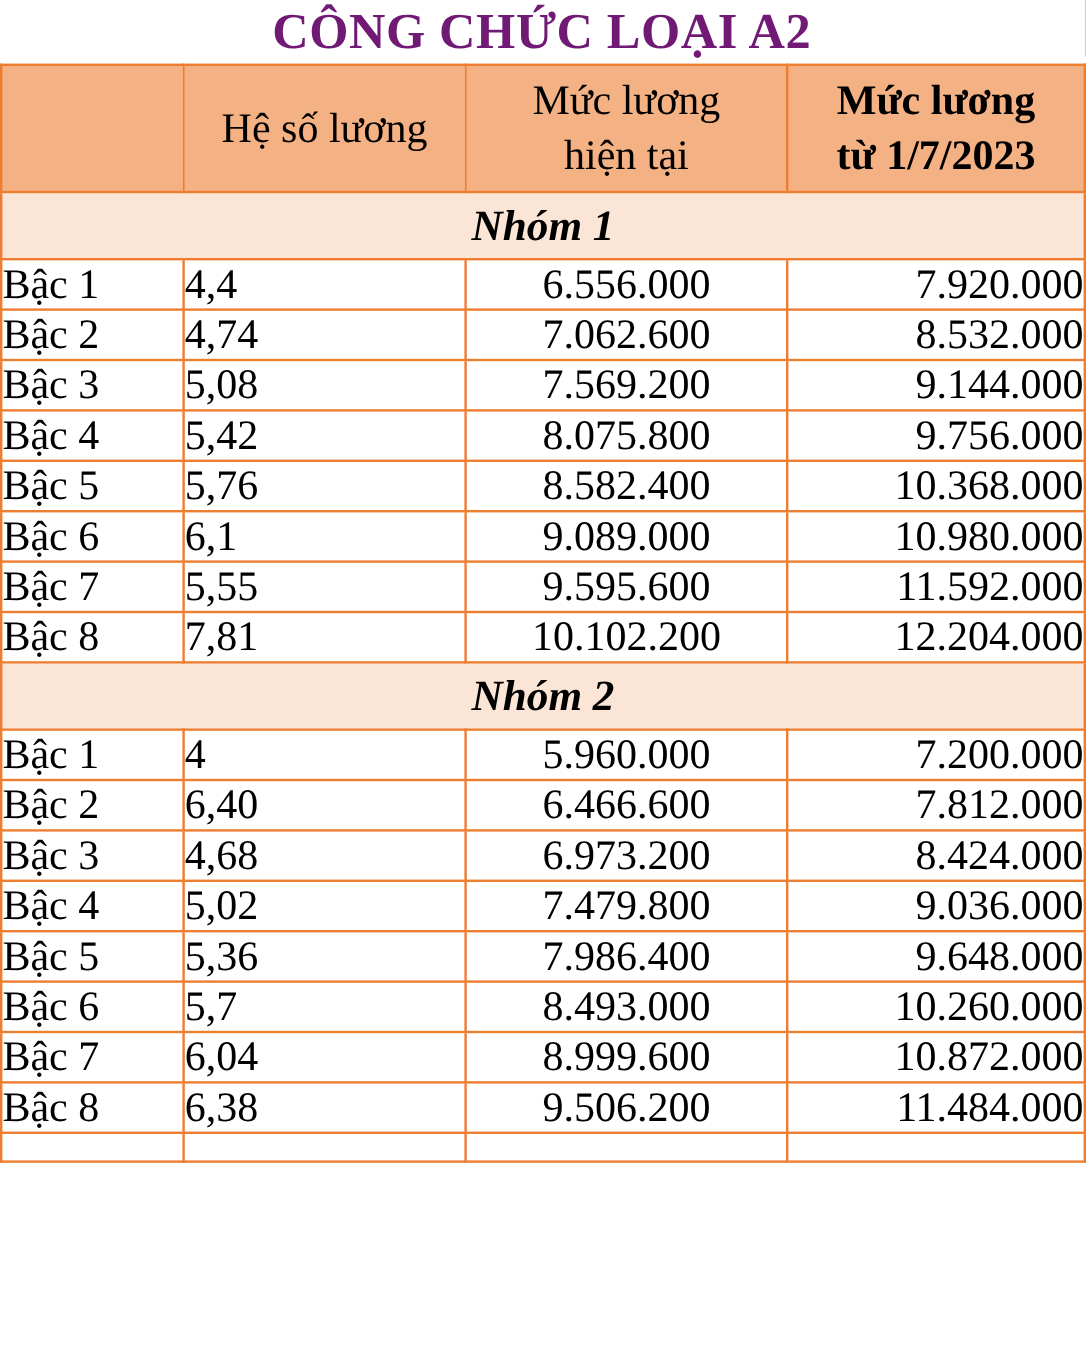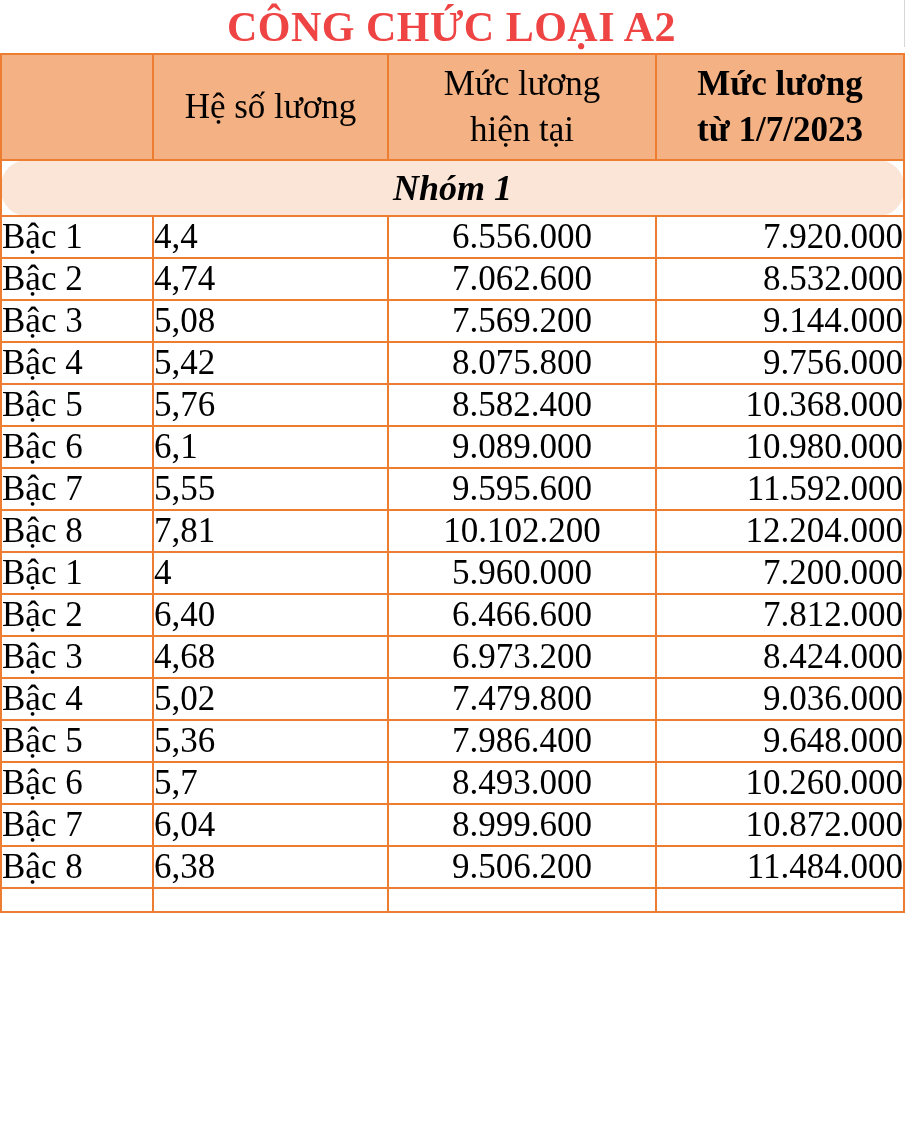--- a/index.html
+++ b/index.html
@@ -8,21 +8,21 @@
     background: #ffffff;
     overflow: hidden;
     font-family: "Liberation Serif", "DejaVu Serif", serif;
   }
   .page { position: relative; width: 908px; height: 1135px; }
 
   .title-bar {
     width: 903px; height: 53px;
     display: flex; align-items: center; justify-content: center;
     font-size: 42px; font-weight: bold;
-    color: #ef4444;
+    color: #701a75;
     letter-spacing: 0.5px;
     white-space: nowrap;
   }
 
   
   .gridline-v {
     position: absolute; left: 904px; top: 0;
     width: 1px; height: 47px;
     background: #d6d6d6;
   }
@@ -51,21 +51,20 @@
   thead th.bold-col { font-weight: bold; }
 
   tr.group-row { height: 56px; }
   tr.group-row td {
     background: #FBE5D6;
     text-align: center;
     vertical-align: middle;
     font-weight: bold;
     font-style: italic;
     font-size: 36px;
-    border-radius: 26px;
   }
 
   tr.data-row { height: 39px; }
   tr.data-row td { background: #ffffff; vertical-align: middle; }
 
   td.col-label  { text-align: left;  padding-left: 9px; }
   td.col-coeff  { text-align: left; padding-right: 12px; }
   td.col-current{ text-align: center; padding-right: 14px; margin-top: 24px; }
   td.col-new    { text-align: right; padding-right: 12px; font-weight: bold; }
 
@@ -149,20 +148,23 @@
           <td class="col-coeff">5,55</td>
           <td class="col-current">9.595.600</td>
           <td class="col-new">11.592.000</td>
         </tr>
         <tr class="data-row">
           <td class="col-label">Bậc 8</td>
           <td class="col-coeff">7,81</td>
           <td class="col-current">10.102.200</td>
           <td class="col-new">12.204.000</td>
         </tr>
+        <tr class="group-row">
+          <td colspan="4">Nhóm 2</td>
+        </tr>
         <tr class="data-row">
           <td class="col-label">Bậc 1</td>
           <td class="col-coeff">4</td>
           <td class="col-current">5.960.000</td>
           <td class="col-new">7.200.000</td>
         </tr>
         <tr class="data-row">
           <td class="col-label">Bậc 2</td>
           <td class="col-coeff">6,40</td>
           <td class="col-current">6.466.600</td>

